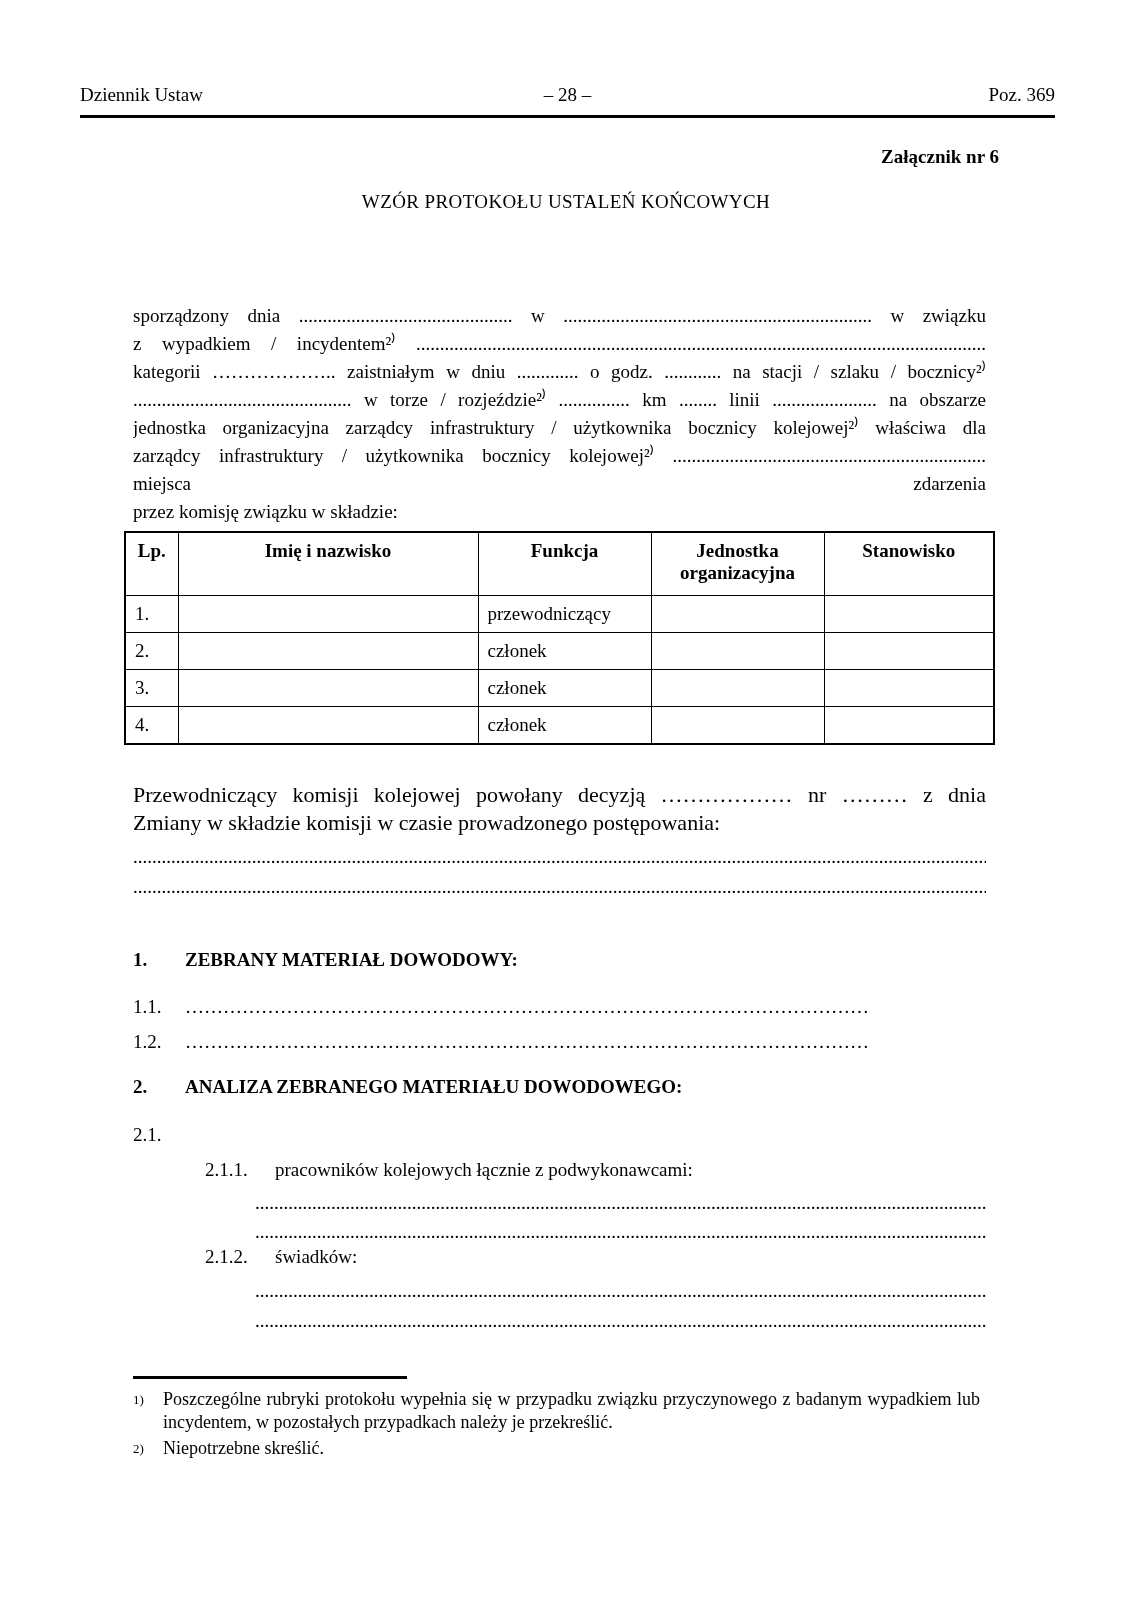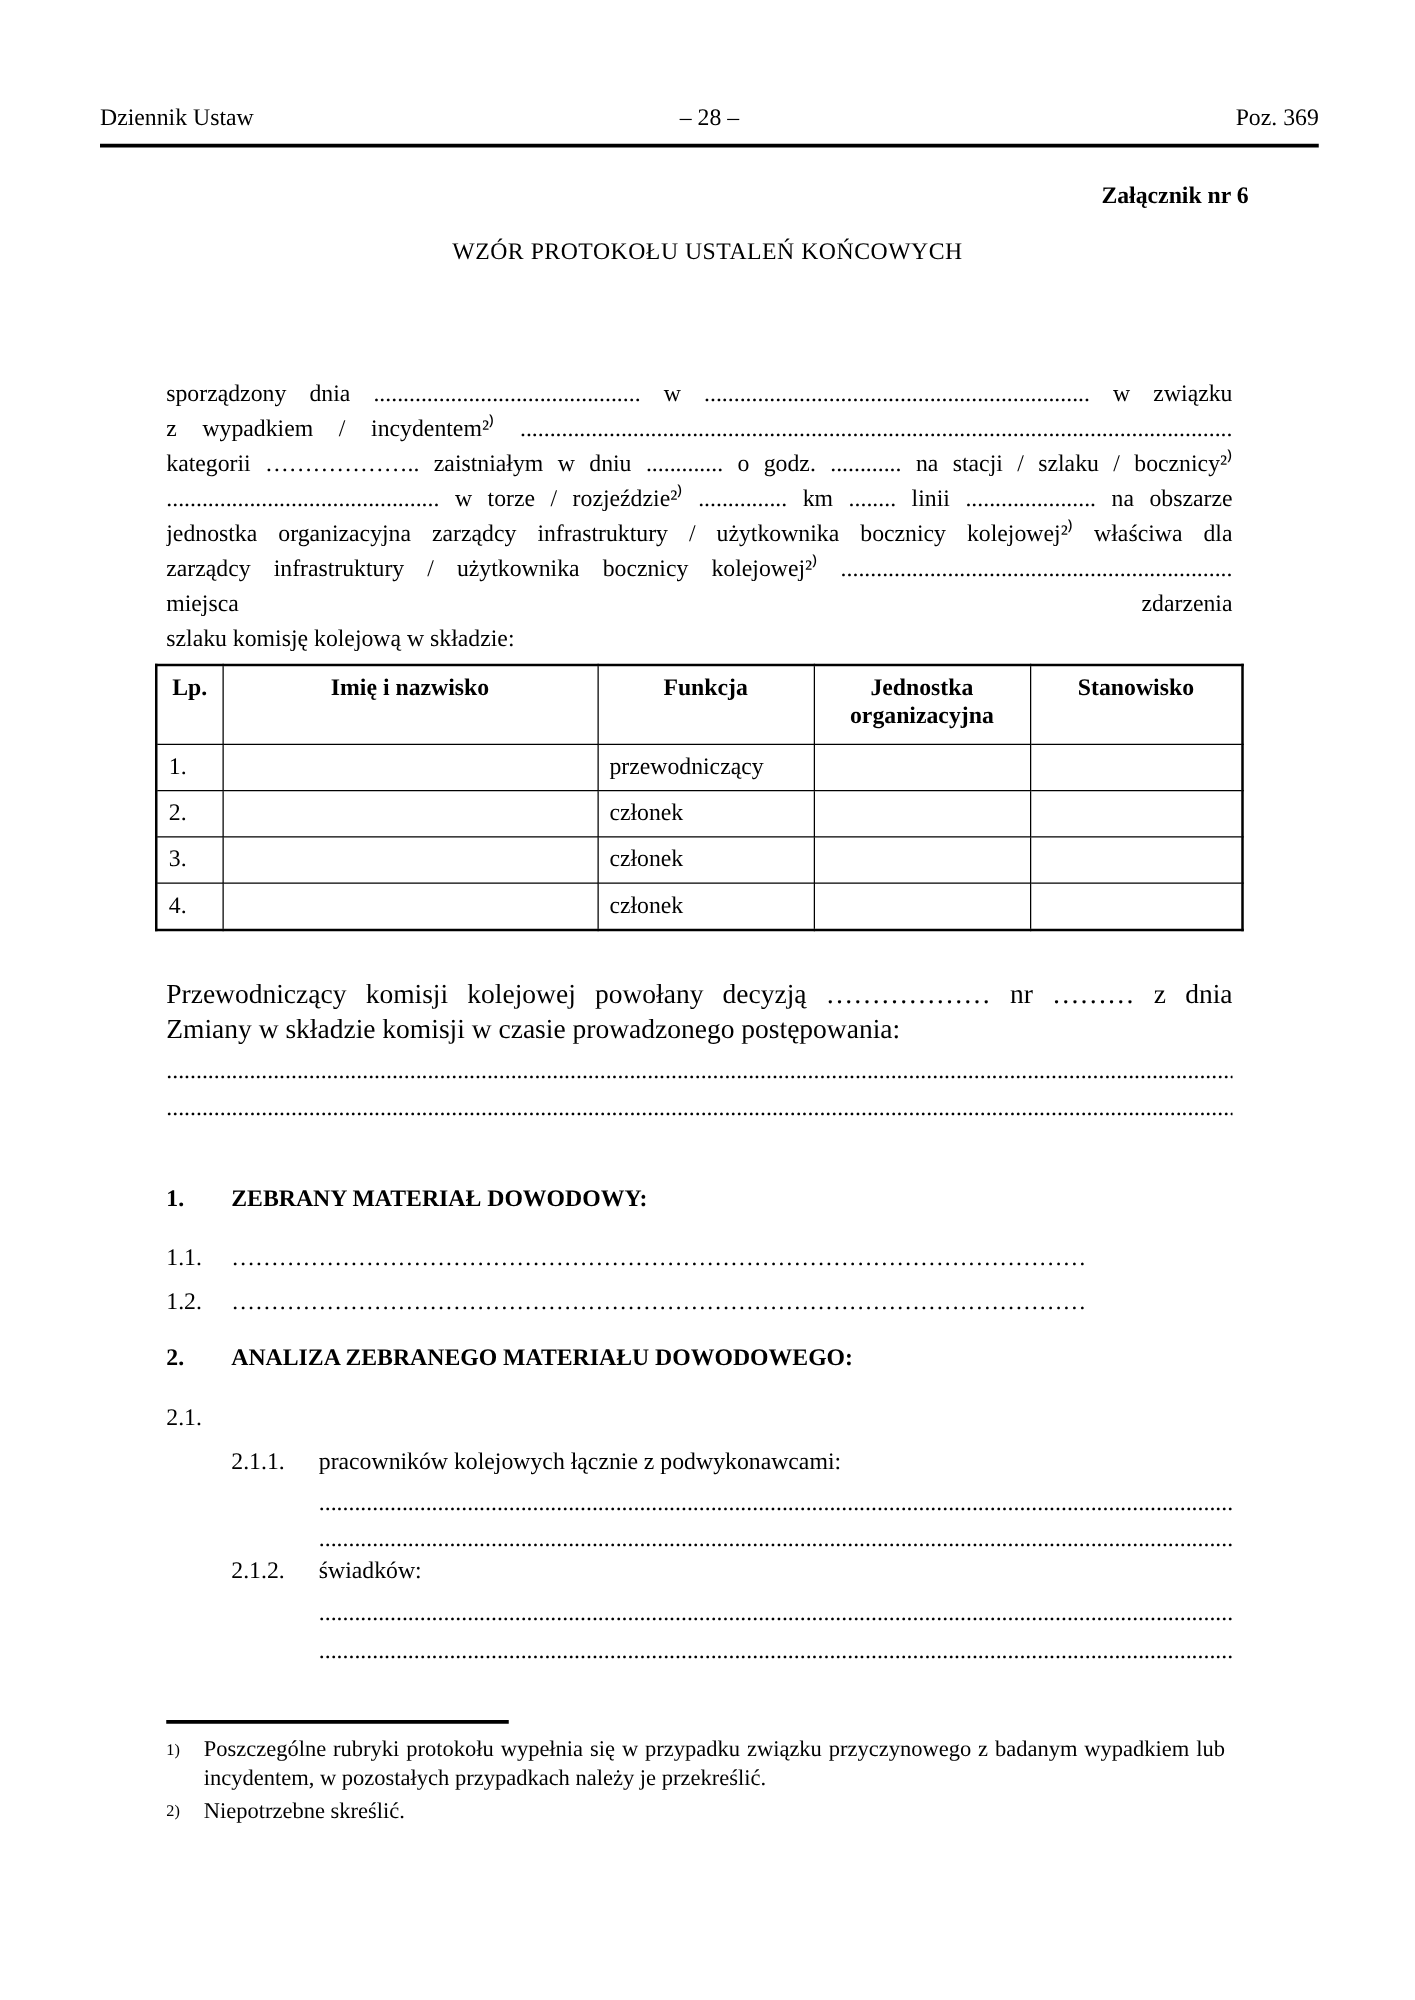--- a/index.html
+++ b/index.html
@@ -35,21 +35,21 @@
   .ctable{border:2px solid #000;}
   .ctable th{font-weight:bold;text-align:center;vertical-align:top;padding:7px 4px 0 4px;height:55px;}
   .ctable td{height:36px;vertical-align:middle;padding:0 4px 0 9px;text-align:left;font-weight:normal;}
   
   .chairman{top:781px;left:133px;width:853px;font-size:22px;line-height:28px;}
   .dotblock{top:842px;left:133px;width:853px;font-size:19px;}
   .dotline{height:30px;line-height:30px;white-space:nowrap;overflow:hidden;}
   
   .secrow{left:133px;width:853px;font-size:19px;line-height:28px;height:28px;display:flex;overflow:hidden;}
   .secrow .num{flex:none;width:52px;}
-  .secrow .num2{flex:none;width:70px;}
+  .secrow .num2{flex:none;width:70px;margin-left:20px;}
   .secrow.bold{font-weight:bold;}
   .secrow .fill{flex:1;white-space:nowrap;overflow:hidden;}
   .subdots{left:133px;width:853px;padding-left:122px;box-sizing:border-box;font-size:19px;line-height:28px;height:28px;white-space:nowrap;overflow:hidden;}
   
   .fn-rule{top:1376px;left:133px;width:274px;height:3px;background:#000;}
   .footnote{left:133px;width:847px;display:flex;font-size:18px;line-height:23px;}
   .fn-marker{flex:none;width:30px;}
   .fn-marker sup{font-size:13px;}
   .fn-text{flex:1;text-align:justify;}
 </style>
@@ -71,21 +71,21 @@
 
 
   <div class="abs intro">
     <div class="jline">sporządzony dnia ............................................. w ................................................................. w związku</div>
     <div class="jline">z wypadkiem / incydentem²⁾ ........................................................................................................................</div>
     <div class="jline">kategorii ……………….. zaistniałym w dniu ............. o godz. ............ na stacji / szlaku / bocznicy²⁾</div>
     <div class="jline">.............................................. w torze / rozjeździe²⁾ ............... km ........ linii ...................... na obszarze</div>
     <div class="jline">jednostka organizacyjna zarządcy infrastruktury / użytkownika bocznicy kolejowej²⁾ właściwa dla</div>
     <div class="jline">zarządcy infrastruktury / użytkownika bocznicy kolejowej²⁾ ..................................................................</div>
     <div class="jline">miejsca zdarzenia ............................................................................................................................................................</div>
-    <div class="nline">szlaku komisję kolejową w składzie:</div>
+    <div class="nline">przez komisję związku w składzie:</div>
   </div>
 
   <table class="abs ctable">
     <colgroup>
       <col style="width:53px">
         <col style="width:300px">
         <col style="width:173px">
         <col style="width:173px">
         <col style="width:170px">
     </colgroup>

